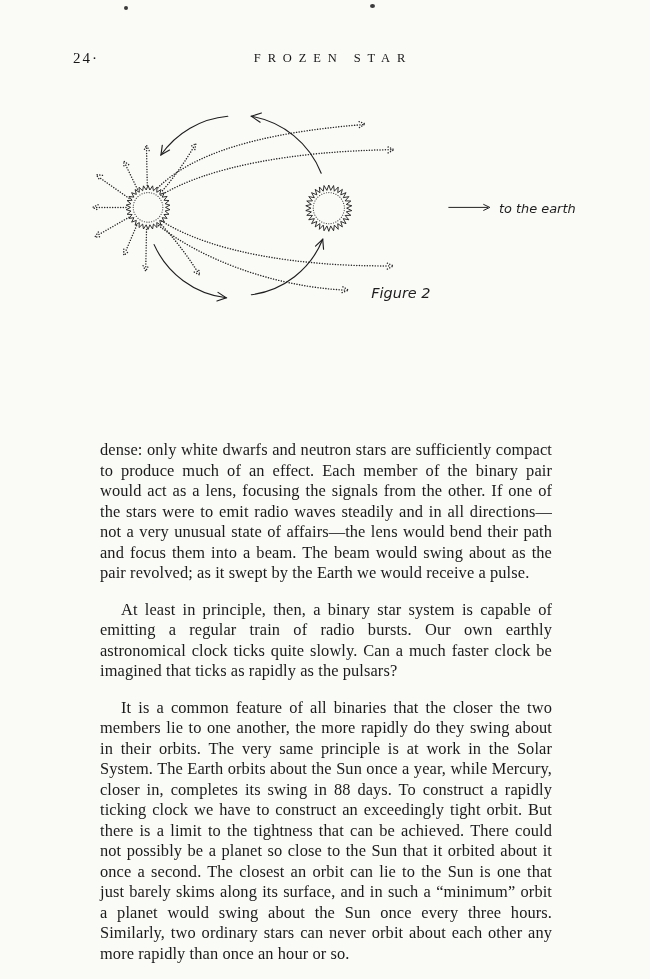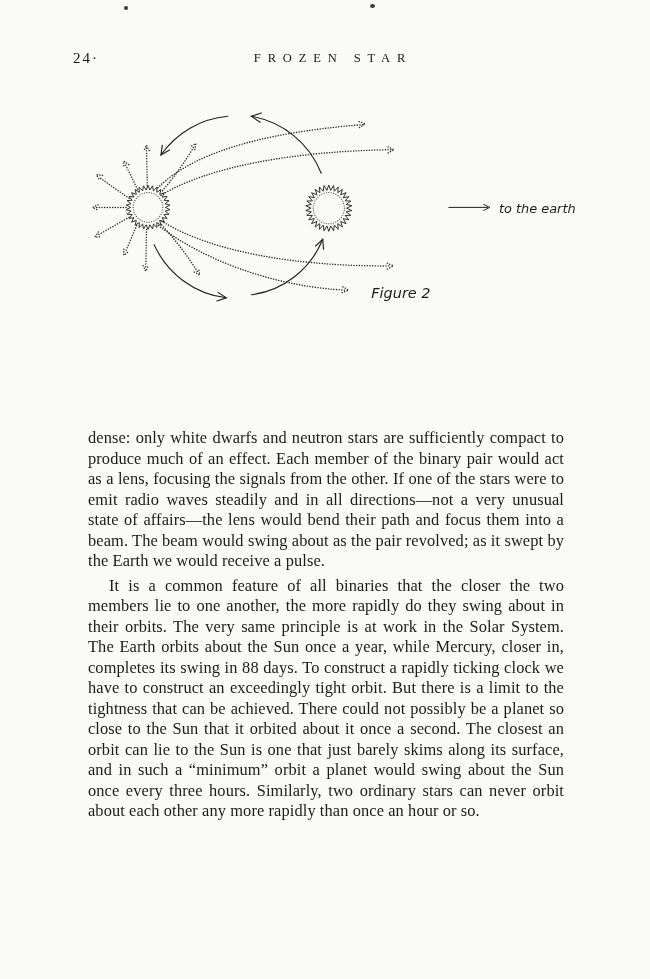--- a/index.html
+++ b/index.html
@@ -29,21 +29,21 @@
   }
   .dot{fill:none;stroke:#252525;stroke-width:1.9;stroke-linecap:round;stroke-dasharray:0.1 3.4;}
   .sol{fill:none;stroke:#1e1e1e;stroke-width:1.5;stroke-linecap:round;}
   .jagged{fill:none;stroke:#1e1e1e;stroke-width:1.2;stroke-linejoin:round;}
   .innerdot{fill:none;stroke:#3a3a3a;stroke-width:1.5;stroke-linecap:round;stroke-dasharray:0.1 3.1;}
   main{
     position:absolute;left:84px;top:424px;width:484px;
     font-size:16.4px;line-height:20.5px;text-align:justify;
     letter-spacing:0.1px;
   }
-  main p{margin:4px;padding:0;text-indent:21px;}
+  main p{margin:16px;padding:0;text-indent:21px;}
   main p.noind{text-indent:0;}
 </style>
 </head>
 <body>
 
 <div class="speck" style="left:124px;top:6px;width:4px;height:4px;"></div>
 <div class="speck" style="left:370px;top:4px;width:5px;height:4px;"></div>
 
 <header class="running-head">
   <span class="page-num">24·</span>
@@ -109,14 +109,15 @@
     <path class="sol" d="M488,243 L539,243" style="stroke-width:1.3"></path>
     <path class="sol ah" style="stroke-width:1.3" d="M533.9,246.9 L542,243 L533.9,239.1"></path>
     <text class="hand" x="554" y="250" font-size="17">to the earth</text>
   </g>
 
   <text class="hand" x="386" y="362" font-size="19">Figure 2</text>
 </svg>
 
 <main>
   <p class="noind">dense: only white dwarfs and neutron stars are sufficiently compact to produce much of an effect. Each member of the binary pair would act as a lens, focusing the signals from the other. If one of the stars were to emit radio waves steadily and in all directions—not a very unusual state of affairs—the lens would bend their path and focus them into a beam. The beam would swing about as the pair revolved; as it swept by the Earth we would receive a pulse.</p>
+  <p>At least in principle, then, a binary star system is capable of emitting a regular train of radio bursts. Our own earthly astronomical clock ticks quite slowly. Can a much faster clock be imagined that ticks as rapidly as the pulsars?</p>
   <p>It is a common feature of all binaries that the closer the two members lie to one another, the more rapidly do they swing about in their orbits. The very same principle is at work in the Solar System. The Earth orbits about the Sun once a year, while Mercury, closer in, completes its swing in 88 days. To construct a rapidly ticking clock we have to construct an exceedingly tight orbit. But there is a limit to the tightness that can be achieved. There could not possibly be a planet so close to the Sun that it orbited about it once a second. The closest an orbit can lie to the Sun is one that just barely skims along its surface, and in such a “minimum” orbit a planet would swing about the Sun once every three hours. Similarly, two ordinary stars can never orbit about each other any more rapidly than once an hour or so.</p>
 </main>
 
 </body></html>

